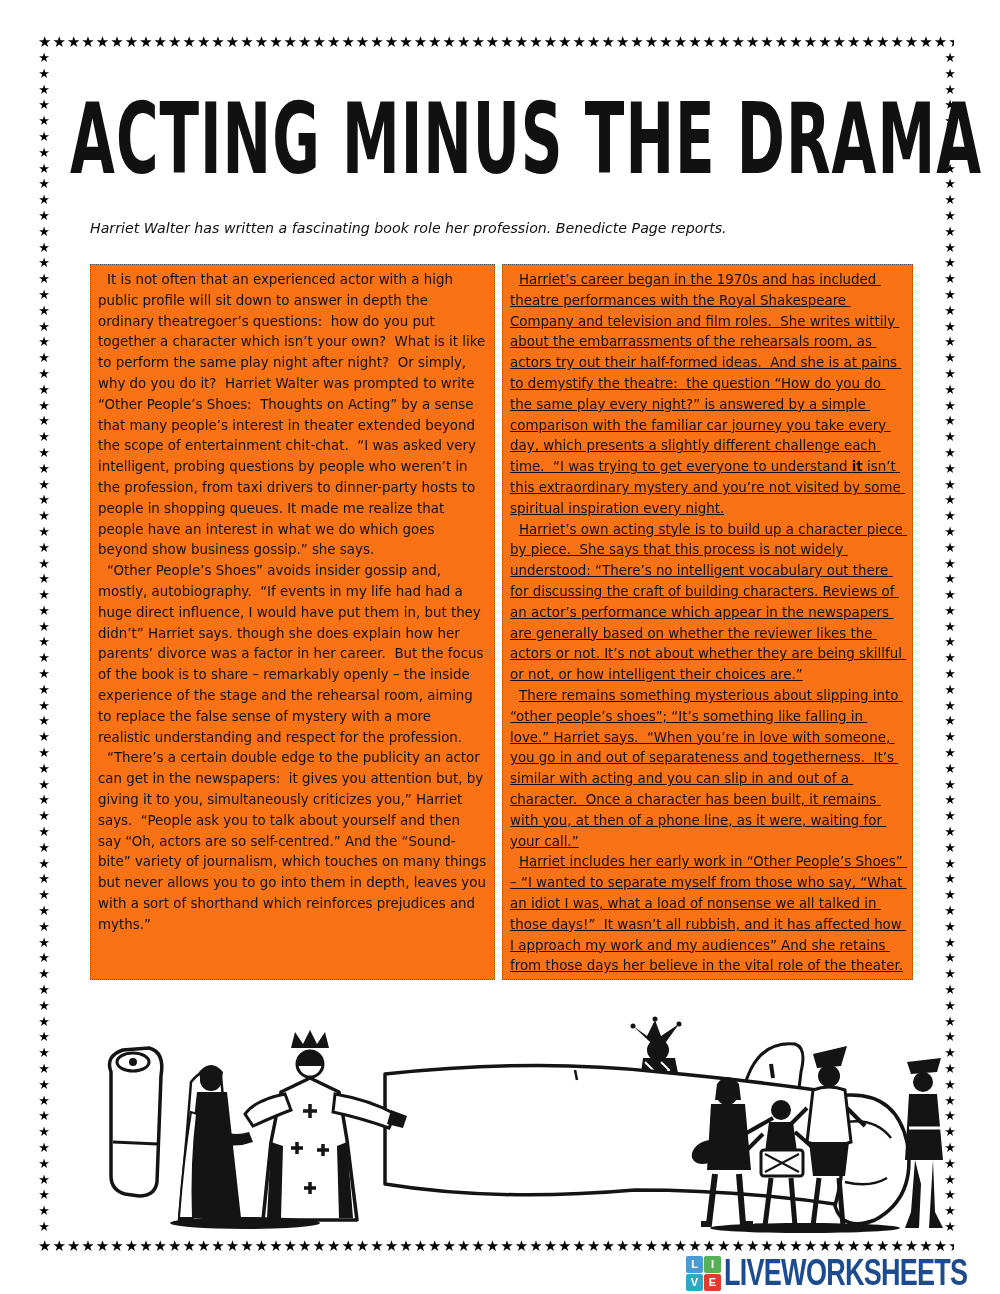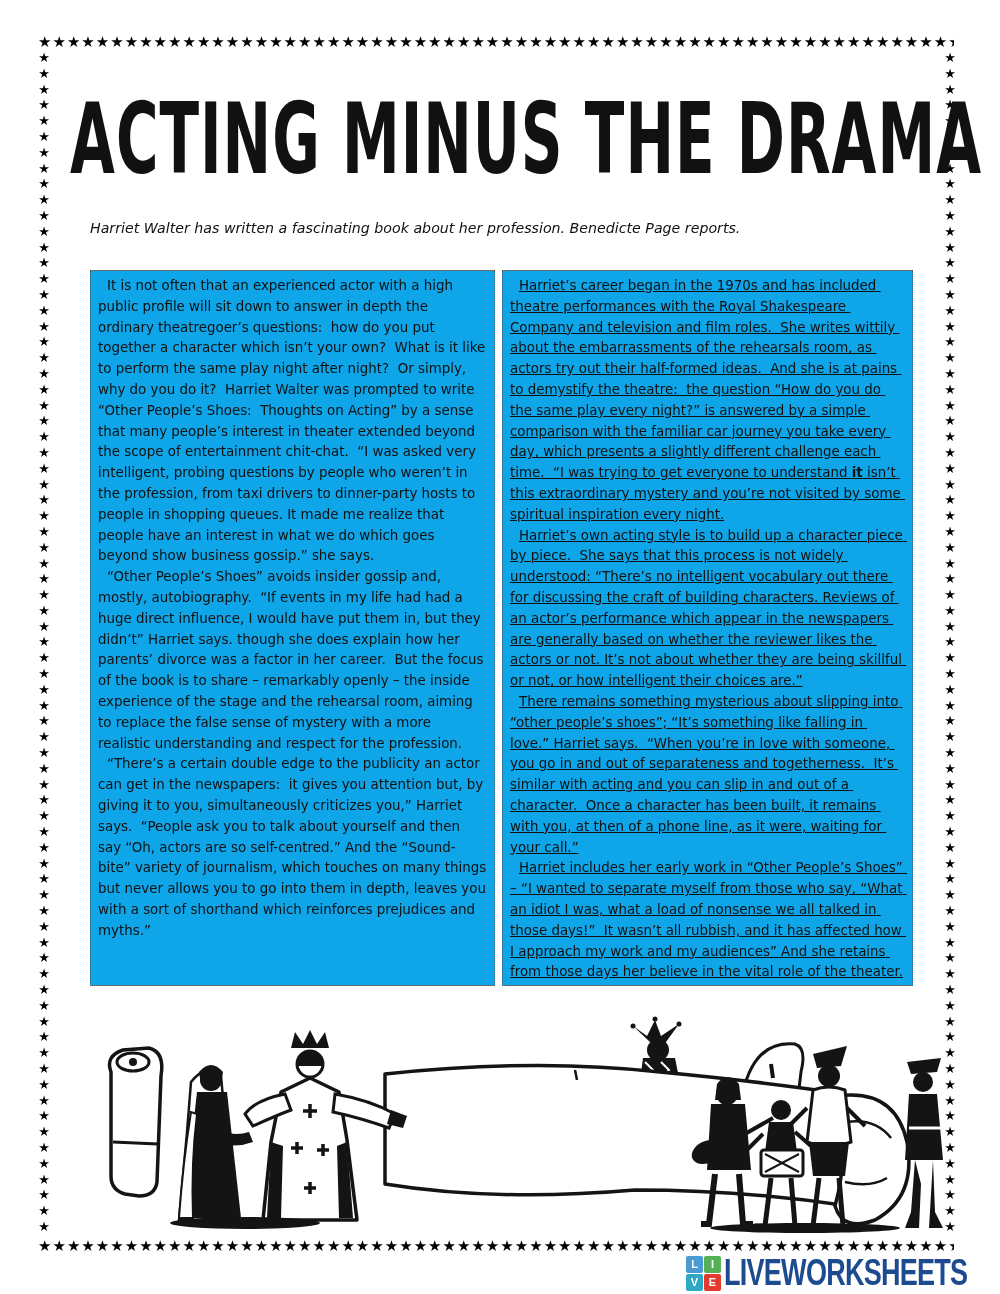--- a/index.html
+++ b/index.html
@@ -32,23 +32,23 @@
   .instruction{
     position:absolute; top:180px; left:90px; width:830px;
     font-size:13.2px; font-weight:bold; font-style:italic;
   }
   .byline{
     position:absolute; top:220px; left:90px; width:830px;
     font-size:14.2px; font-style:italic;
   }
   
   .col-box{
-    position:absolute; top:270px; height:716px;
+    position:absolute; top:264px; height:716px;
     border:1px dotted #555; box-sizing:border-box;
-    padding:5px 7px 0 7px; background:#0ea5e9;
+    padding:5px 7px 0 7px; background:#f97316;
   }
   .col-box.left{left:90px; width:405px;}
   .col-box.right{left:502px; width:411px;text-decoration:underline;}
   .col-box p{
     margin:0; font-size:13.4px; line-height:20.8px;
     text-indent:9px; white-space:pre-wrap;
   }
   .col-box p b{font-weight:bold;}
   
   .illustration{
@@ -232,21 +232,21 @@
 ★
 ★
 ★
 ★
 ★
 ★
 ★
 ★</div>
 
   <div class="title">ACTING MINUS THE DRAMA</div>
-  <div class="byline">Harriet Walter has written a fascinating book about her profession.  Benedicte Page reports.</div>
+  <div class="byline">Harriet Walter has written a fascinating book role her profession.  Benedicte Page reports.</div>
 
   <div class="col-box left">
       <p><span>It is not often that an experienced actor with a high public profile will sit down to answer in depth the ordinary theatregoer’s questions:  how do you put together a character which isn’t your own?  What is it like to perform the same play night after night?  Or simply, why do you do it?  Harriet Walter was prompted to write “Other People’s Shoes:  Thoughts on Acting” by a sense that many people’s interest in theater extended beyond the scope of entertainment chit-chat.  “I was asked very intelligent, probing questions by people who weren’t in the profession, from taxi drivers to dinner-party hosts to people in shopping queues. It made me realize that people have an interest in what we do which goes beyond show business gossip.” she says.</span></p>
       <p><span>“Other People’s Shoes” avoids insider gossip and, mostly, autobiography.  “If events in my life had had a huge direct influence, I would have put them in, but they didn’t” Harriet says. though she does explain how her parents’ divorce was a factor in her career.  But the focus of the book is to share – remarkably openly – the inside experience of the stage and the rehearsal room, aiming to replace the false sense of mystery with a more realistic understanding and respect for the profession.</span></p>
       <p><span>“There’s a certain double edge to the publicity an actor can get in the newspapers:  it gives you attention but, by giving it to you, simultaneously criticizes you,” Harriet says.  “People ask you to talk about yourself and then say “Oh, actors are so self-centred.” And the “Sound-bite” variety of journalism, which touches on many things but never allows you to go into them in depth, leaves you with a sort of shorthand which reinforces prejudices and myths.”</span></p>
     </div>
   <div class="col-box right">
       <p><span>Harriet’s career began in the 1970s and has included theatre performances with the Royal Shakespeare Company and television and film roles.  She writes wittily about the embarrassments of the rehearsals room, as actors try out their half-formed ideas.  And she is at pains to demystify the theatre:  the question “How do you do the same play every night?” is answered by a simple comparison with the familiar car journey you take every day, which presents a slightly different challenge each time.  “I was trying to get everyone to understand </span><b>it</b><span> isn’t this extraordinary mystery and you’re not visited by some spiritual inspiration every night.</span></p>
       <p><span>Harriet’s own acting style is to build up a character piece by piece.  She says that this process is not widely understood: “There’s no intelligent vocabulary out there for discussing the craft of building characters. Reviews of an actor’s performance which appear in the newspapers are generally based on whether the reviewer likes the actors or not. It’s not about whether they are being skillful or not, or how intelligent their choices are.”</span></p>
       <p><span>There remains something mysterious about slipping into “other people’s shoes”; “It’s something like falling in love.” Harriet says.  “When you’re in love with someone, you go in and out of separateness and togetherness.  It’s similar with acting and you can slip in and out of a character.  Once a character has been built, it remains with you, at then of a phone line, as it were, waiting for your call.”</span></p>

